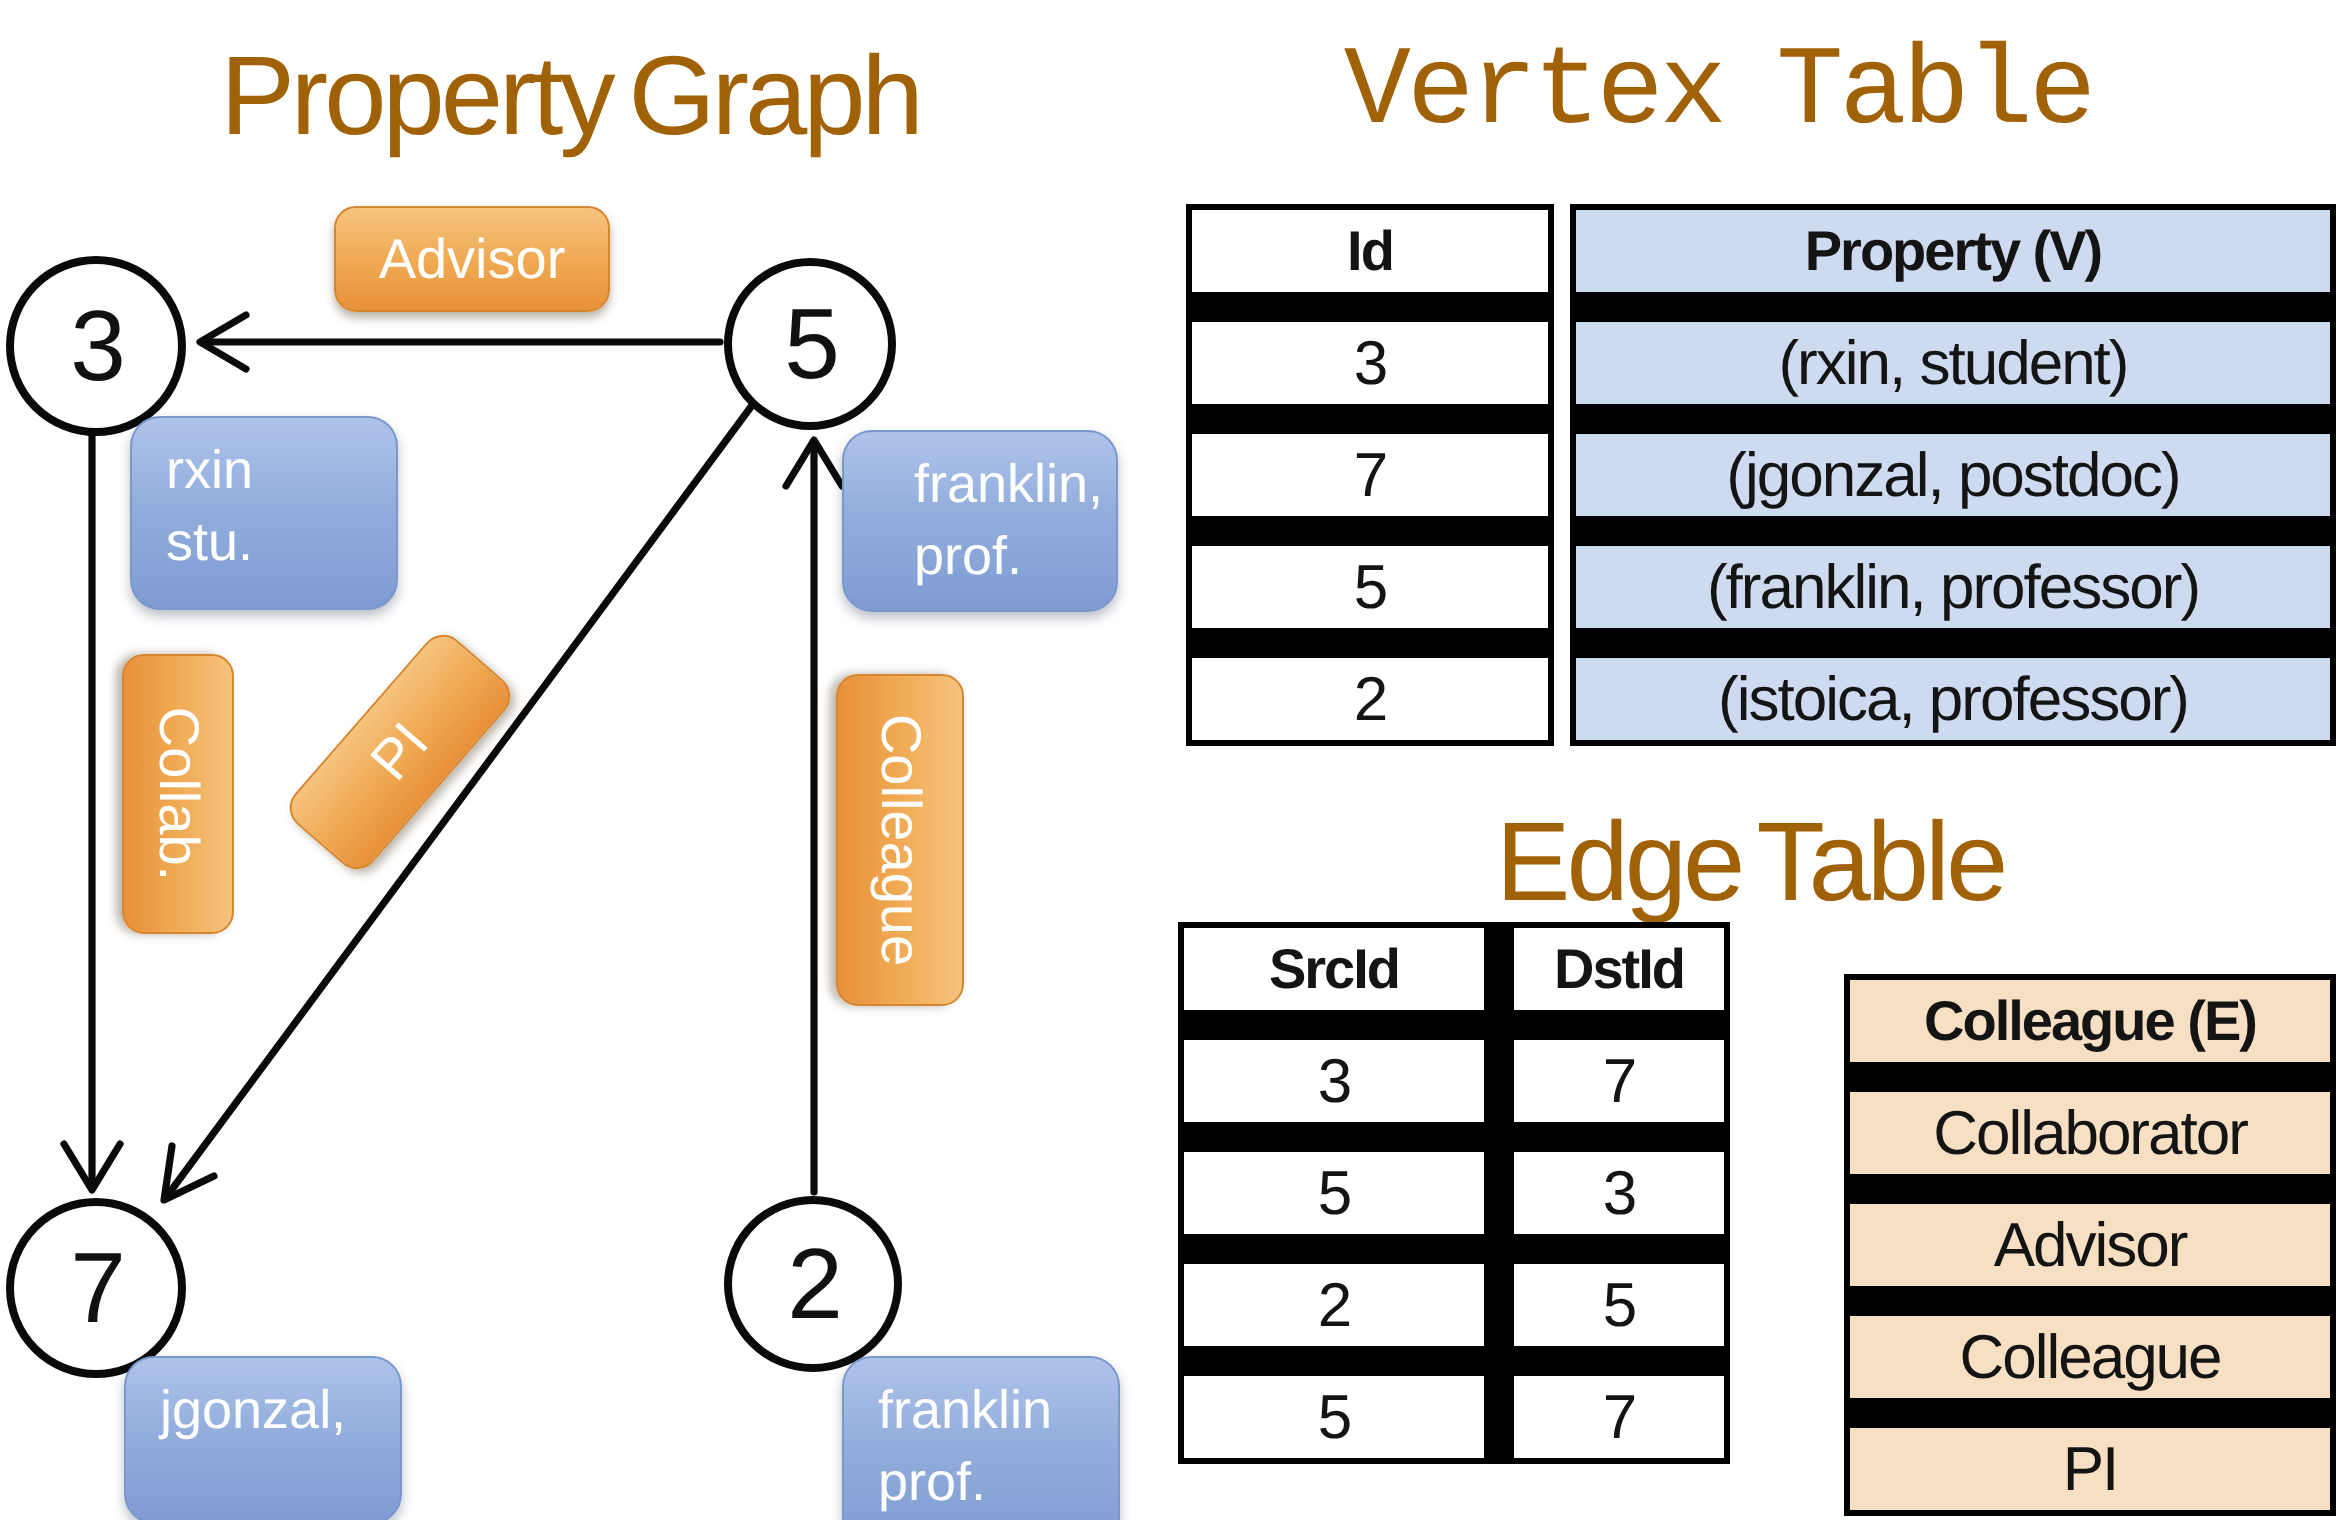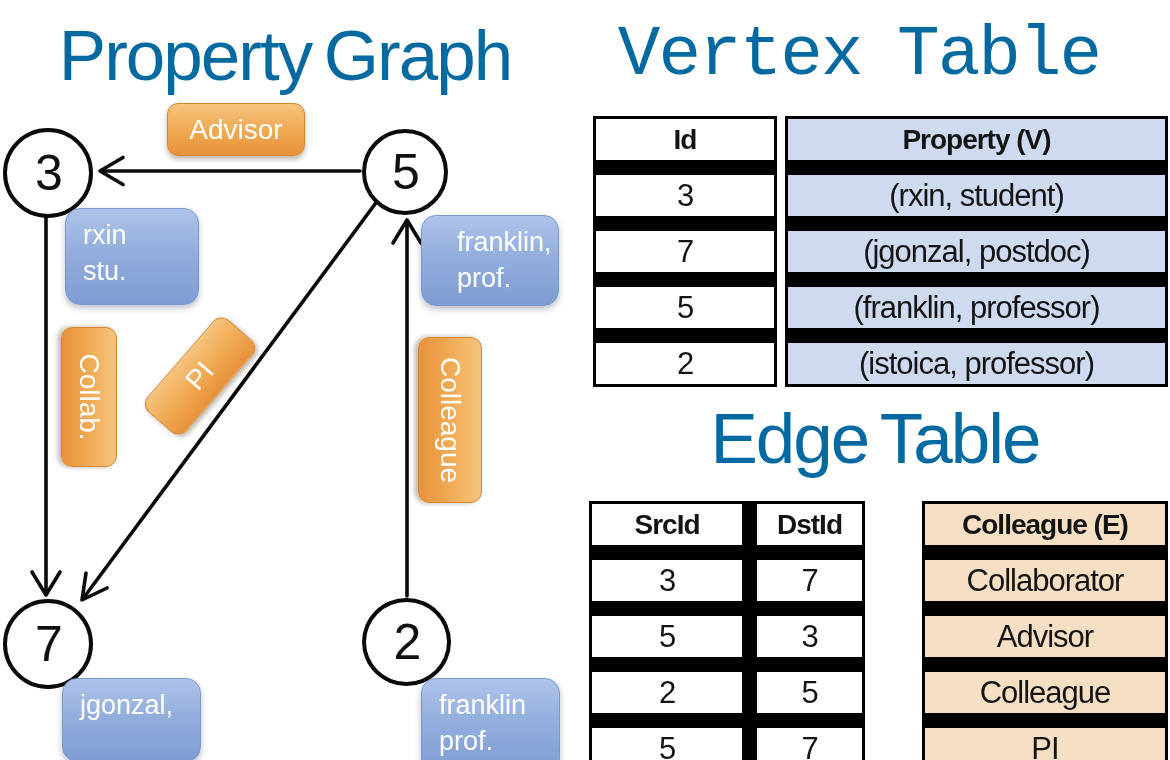--- a/index.html
+++ b/index.html
@@ -6,21 +6,21 @@
   body{
     width:1170px;height:760px;position:relative;overflow:hidden;
     background:#ffffff;
     font-family:"Liberation Sans","DejaVu Sans",sans-serif;
     color:#111;
   }
   .abs{position:absolute;}
   
   .big-title{
     position:absolute;text-align:center;
-    font-size:71px;font-weight:400;letter-spacing:-2px;color:#0369a1;
+    font-size:56px;font-weight:400;letter-spacing:-2px;color:#a16207;
     line-height:1.1;word-spacing:-5px;white-space:nowrap;
   }
   
   .node{
     position:absolute;background:#fff;border:4px solid #0a0a0a;border-radius:50%;
     display:flex;align-items:center;justify-content:center;
     font-size:50px;font-weight:400;letter-spacing:-2px;color:#111;
     box-sizing:border-box;
   }
   
@@ -37,21 +37,21 @@
     position:absolute;box-sizing:border-box;
     background:linear-gradient(180deg,#aec3e9 0%,#93aedd 45%,#7e9cd3 100%);
     border:1px solid #7b98cd;border-radius:15px;
     box-shadow:0 3px 6px rgba(30,40,70,.3);
     color:#fff;font-size:27px;line-height:1.32;
     padding:9px 6px 0 17px;white-space:nowrap;margin-top:28px;
   }
   
   .tblbox{
     position:absolute;box-sizing:border-box;background:#000;
-    display:grid;gap:15px;padding:3px;margin-top:14px;
+    display:grid;gap:15px;padding:3px;
   }
   .tblbox .cell{
     background:#fff;display:flex;align-items:center;justify-content:center;
     font-size:31px;letter-spacing:-1px;color:#141414;white-space:nowrap;
   }
   .tblbox .cell.hdr{font-weight:bold;font-size:28px;letter-spacing:-1px;}
   .tblbox.bluefill .cell{background:#cedaf0;}
   .tblbox.tanfill .cell{background:#f6dfc3;}
   svg{position:absolute;left:0;top:0;}
 </style>
@@ -127,21 +127,21 @@
 <div class="tblbox bluefill" style="left:785px;top:102px;width:383px;height:271px;grid-template-rows:repeat(5,1fr);">
   <div class="cell hdr">Property (V)</div>
   <div class="cell">(rxin, student)</div>
   <div class="cell">(jgonzal, postdoc)</div>
   <div class="cell">(franklin, professor)</div>
   <div class="cell">(istoica, professor)</div>
 </div>
 
 <div class="big-title" style="left:590px;top:400px;width:570px;">Edge Table</div>
 
-<div class="tblbox" style="left:589px;top:487px;width:276px;height:271px;grid-template-columns:150px 1fr;grid-template-rows:repeat(5,1fr);">
+<div class="tblbox" style="left:589px;top:461px;width:276px;height:271px;grid-template-columns:150px 1fr;grid-template-rows:repeat(5,1fr);">
   <div class="cell hdr">SrcId</div>
   <div class="cell hdr">DstId</div>
   <div class="cell">3</div>
   <div class="cell">7</div>
   <div class="cell">5</div>
   <div class="cell">3</div>
   <div class="cell">2</div>
   <div class="cell">5</div>
   <div class="cell">5</div>
   <div class="cell">7</div>

